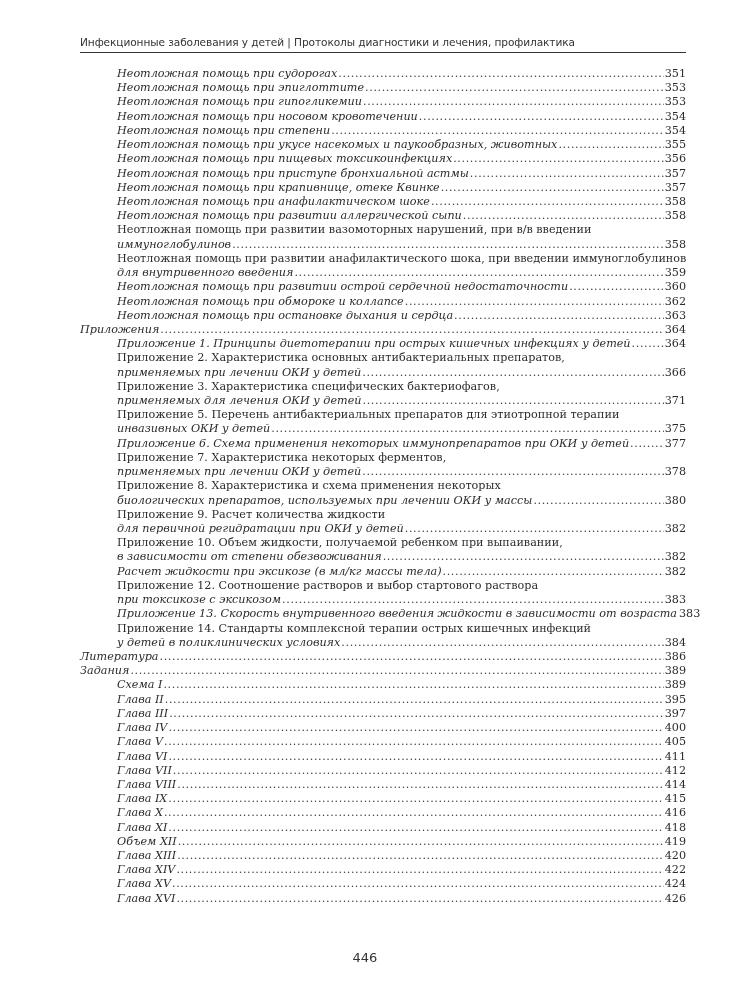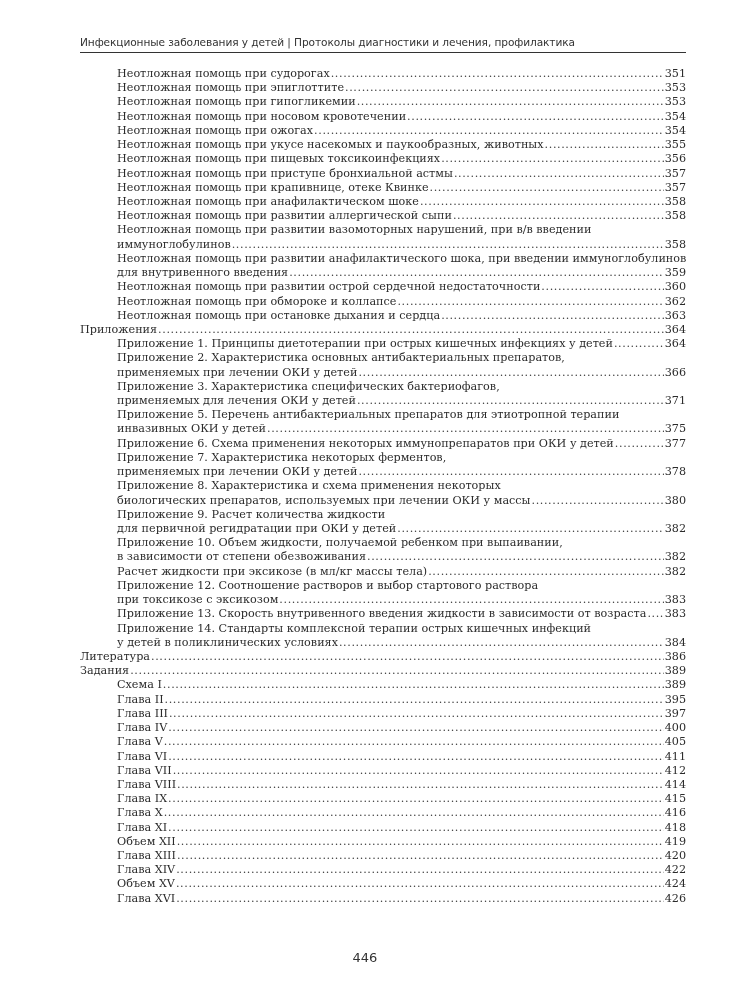--- a/index.html
+++ b/index.html
@@ -13,21 +13,21 @@
   .toc {
     position: absolute; left: 80px; top: 67px; width: 606px;
     font-family: "DejaVu Serif", serif; font-size: 11.2px; line-height: 14.22px;
     color: #2b2b2b;
   }
   .entry { position: relative; }
   .entry.l1 { padding-left: 0; }
   .entry.l2 { padding-left: 37px; }
   .entry .line { display: block; white-space: nowrap; overflow: hidden; }
   .entry .last { display: flex; align-items: baseline; white-space: nowrap; }
-  .entry .last .txt { flex: 0 0 auto; }
+  .entry .last .txt { flex: 0 0 auto; font-style: italic; }
   .entry .last .dots {
     flex: 1 1 auto; overflow: hidden; white-space: nowrap; color: #444;
     letter-spacing: 0.6px; margin: 0 1px;
   }
   .entry .last .dots::after {
     content: "................................................................................................................................................................................................................................";
   }
   .entry .last .pg { flex: 0 0 auto; text-align: left; min-width: 20px; }
   .pagenum {
     position: absolute; left: 0; width: 730px; top: 950px; text-align: center;
@@ -65,21 +65,21 @@
     </div>
     <div class="entry l2">
       <div class="last">
         <span class="txt">Неотложная помощь при носовом кровотечении</span>
         <span class="dots"></span>
         <span class="pg">354</span>
       </div>
     </div>
     <div class="entry l2">
       <div class="last">
-        <span class="txt">Неотложная помощь при ожогах</span>
+        <span class="txt">Неотложная помощь при степени</span>
         <span class="dots"></span>
         <span class="pg">354</span>
       </div>
     </div>
     <div class="entry l2">
       <div class="last">
         <span class="txt">Неотложная помощь при укусе насекомых и паукообразных, животных</span>
         <span class="dots"></span>
         <span class="pg">355</span>
       </div>
@@ -370,21 +370,21 @@
     </div>
     <div class="entry l2">
       <div class="last">
         <span class="txt">Глава XIV</span>
         <span class="dots"></span>
         <span class="pg">422</span>
       </div>
     </div>
     <div class="entry l2">
       <div class="last">
-        <span class="txt">Объем XV</span>
+        <span class="txt">Глава XV</span>
         <span class="dots"></span>
         <span class="pg">424</span>
       </div>
     </div>
     <div class="entry l2">
       <div class="last">
         <span class="txt">Глава XVI</span>
         <span class="dots"></span>
         <span class="pg">426</span>
       </div>

